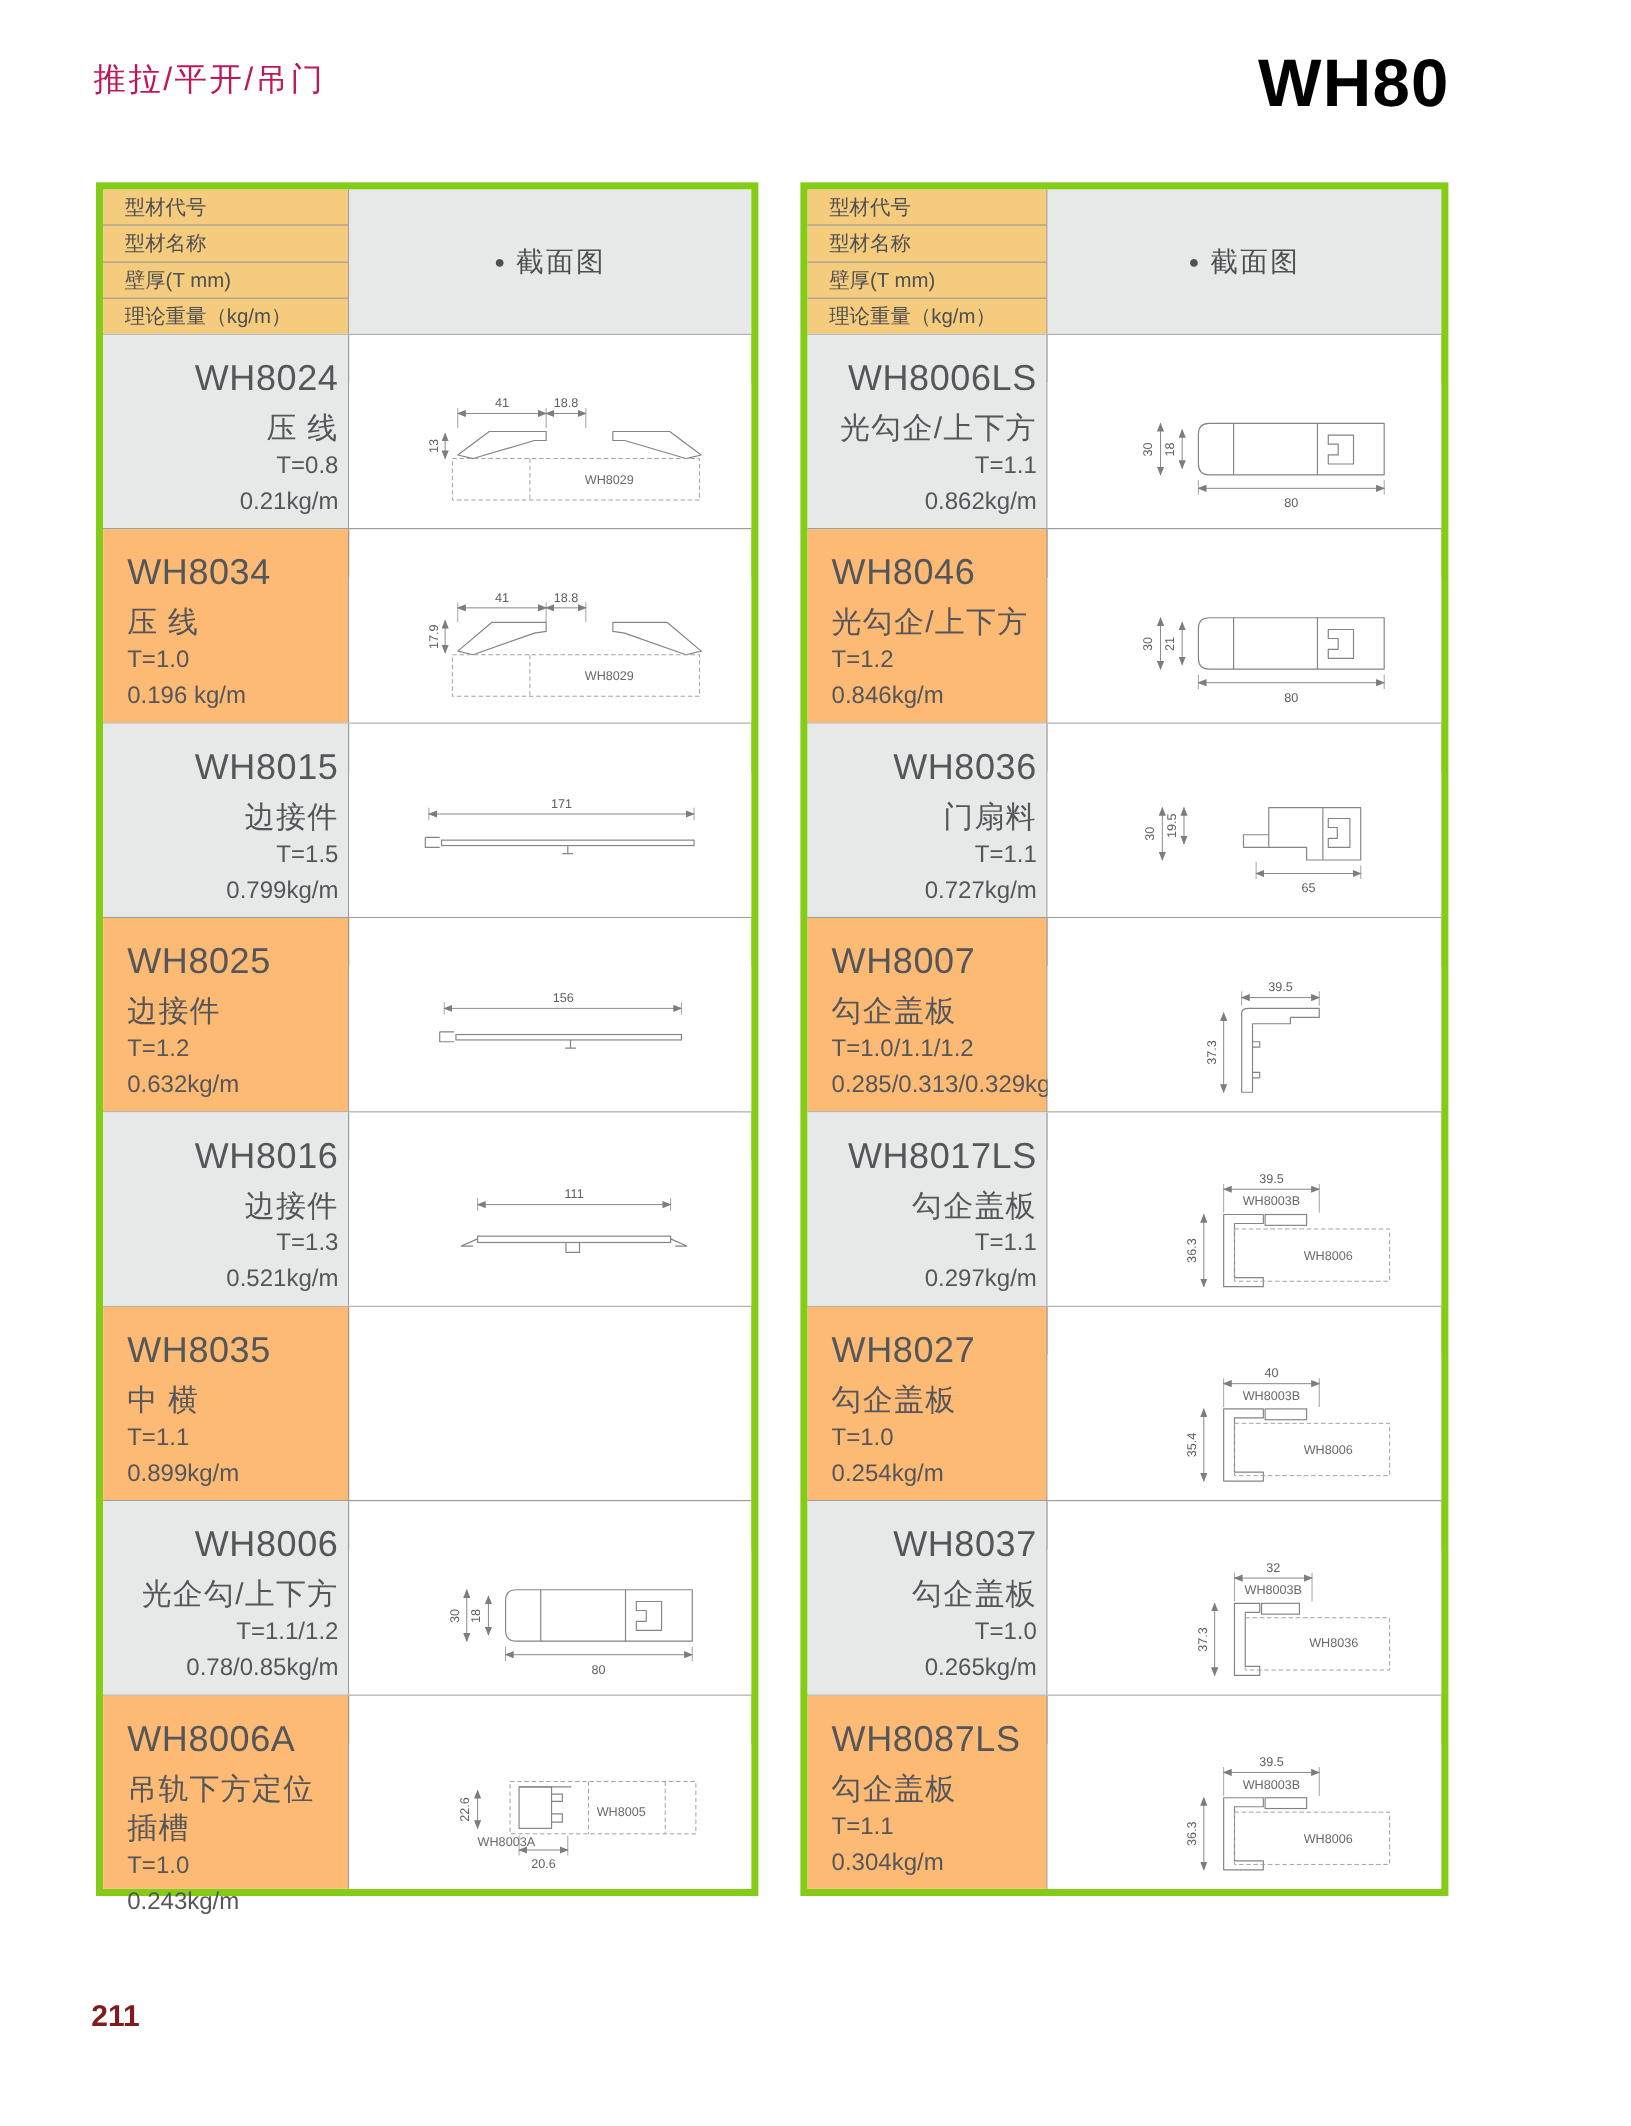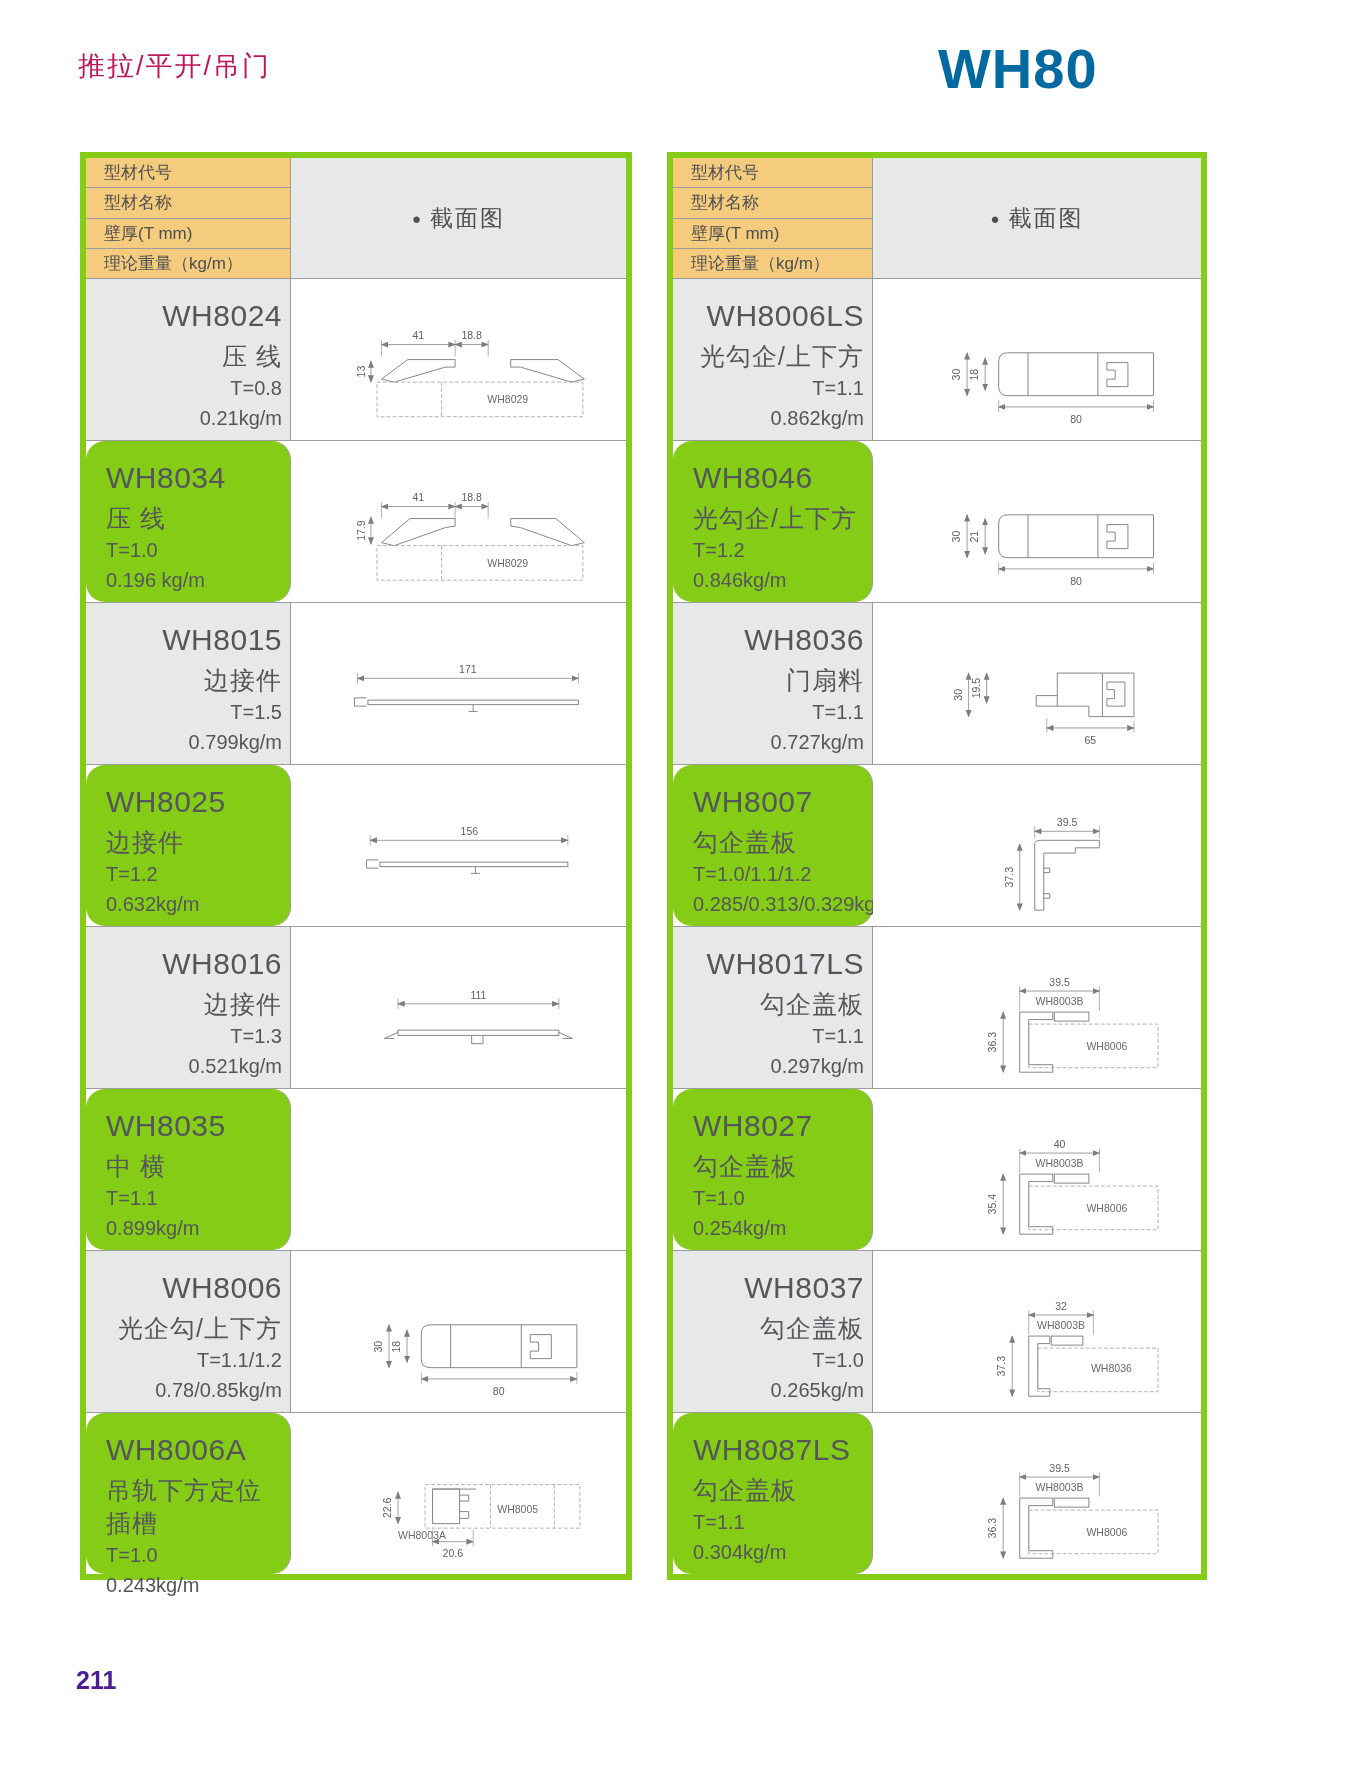--- a/index.html
+++ b/index.html
@@ -1,36 +1,36 @@
 <!DOCTYPE html>
 <html><head>
 <meta charset="utf-8">
 <style>
   *{margin:0;padding:0;box-sizing:border-box;}
   html,body{background:#ffffff;}
   body{position:relative;width:1359px;height:1772px;font-family:"Liberation Sans","DejaVu Sans",sans-serif;color:#55565a;overflow:hidden;}
   .breadcrumb{position:absolute;left:78px;top:48px;font-size:27px;letter-spacing:2px;color:#be185d;}
-  .series-title{position:absolute;left:938px;top:36px;width:270px;font-size:56px;font-weight:bold;letter-spacing:1px;color:#0369a1;}
-  .page-number{position:absolute;left:76px;top:1666px;font-size:25px;font-weight:bold;color:#4c1d95;}
+  .series-title{position:absolute;left:938px;top:36px;width:270px;text-align:right;font-size:56px;font-weight:bold;letter-spacing:1px;color:#000000;}
+  .page-number{position:absolute;left:76px;top:1666px;font-size:25px;font-weight:bold;color:#7f1d1d;}
 
   .ptable{position:absolute;top:152px;border:6px solid #84cc16;background:#fff;}
   .t-left{left:80px;width:552px;}
   .t-right{left:667px;width:540px;}
   .thead{display:flex;height:120px;}
   .thead-labels{display:flex;flex-direction:column;border-right:1px solid #9c9c9c;background:#F5CB7E;}
   .t-left .thead-labels,.t-left .lcell{width:205px;min-width:205px;}
   .t-right .thead-labels,.t-right .lcell{width:200px;min-width:200px;}
   .hrow{flex:1;display:flex;align-items:center;padding-left:18px;font-size:17px;color:#4e4f51;border-bottom:1px solid #9c9c9c;white-space:nowrap;}
   .hrow:last-child{border-bottom:none;text-align:right;}
   .thead-section{flex:1;background:#E7E9E9;display:flex;align-items:center;justify-content:center;font-size:23px;color:#4e4f51;letter-spacing:2px;}
   .bullet{font-size:15px;margin-right:9px;letter-spacing:0;}
   .trow{display:flex;height:162px;border-top:1px solid #9c9c9c;}
   .lcell{display:flex;flex-direction:column;padding:20px 8px 16px 20px;border-right:1px solid #9c9c9c;}
   .bg-gray{background:#E7E9E9;text-align:right;}
-  .bg-orange{background:#84cc16;border-radius:19px;}
+  .bg-orange{background:#fdba74;}
   .code{font-size:30px;color:#55565a;letter-spacing:0.5px;}
   .pname{font-size:25px;margin-top:7px;color:#55565a;letter-spacing:1px;}
   .specs{margin-top:auto;font-size:20px;line-height:1.5;color:#55565a;white-space:nowrap;}
   .dcell{flex:1;background:#ffffff;overflow:hidden;margin-top:40px;}
   svg.diag{display:block;width:100%;height:100%;}
   .prof{fill:none;stroke:#848484;stroke-width:1.3;stroke-linejoin:round;}
   .prof-rect{fill:none;stroke:#848484;stroke-width:1.3;}
   .dash{fill:none;stroke:#a2a2a2;stroke-width:1.1;stroke-dasharray:5 3;}
   .ext{stroke:#8d8d8d;stroke-width:0.9;}
   .dim{stroke:#7d7d7d;stroke-width:1;}

